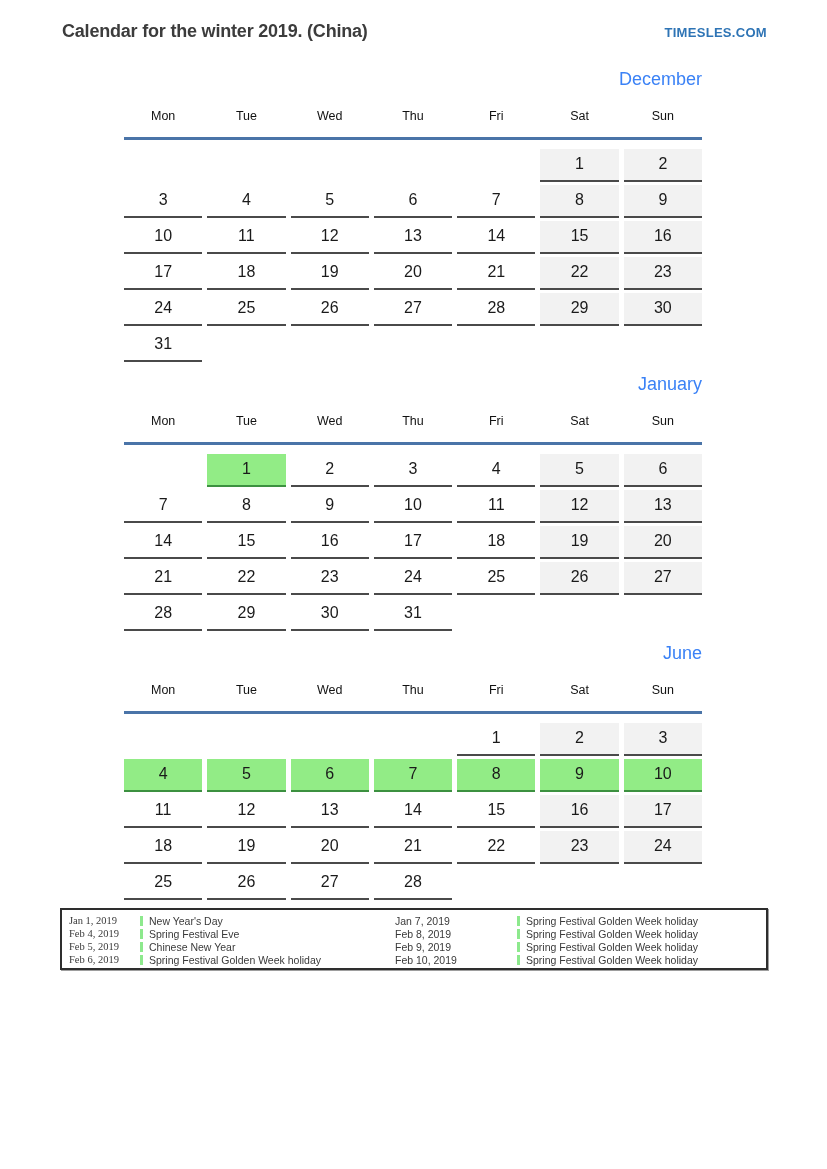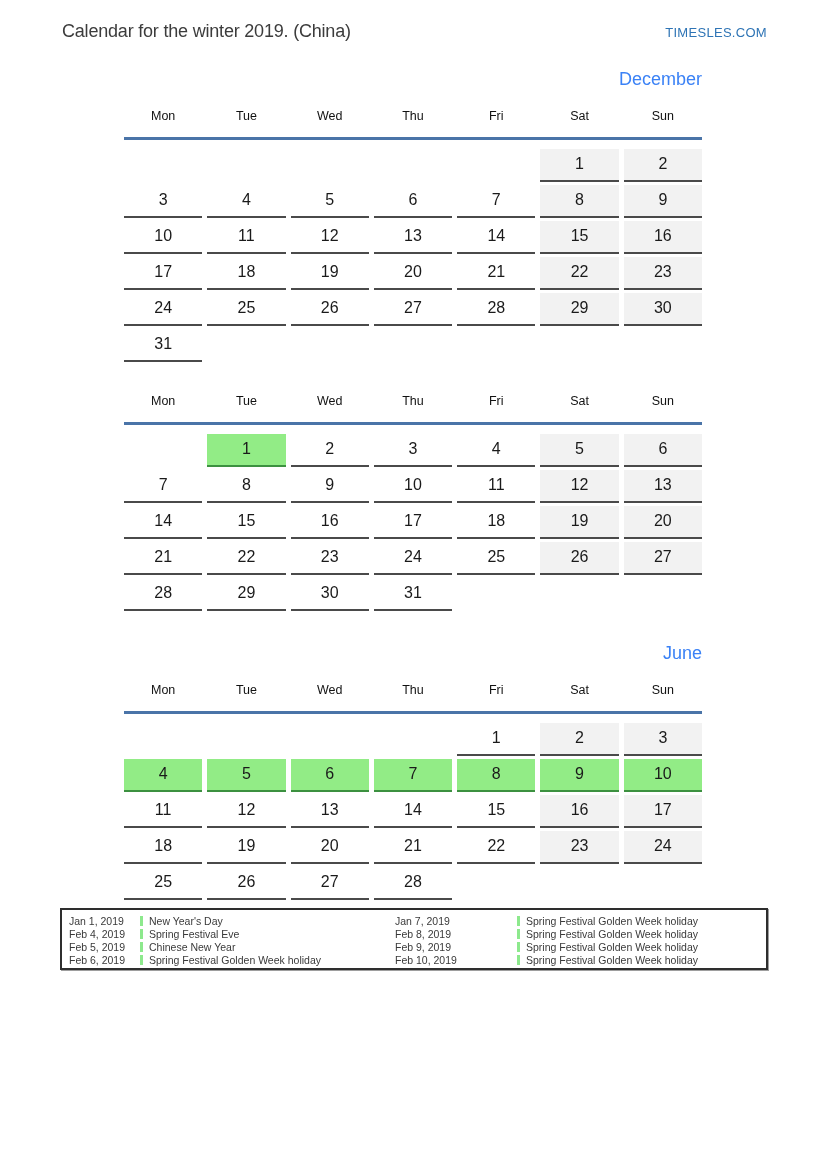--- a/index.html
+++ b/index.html
@@ -15,20 +15,21 @@
 
   
   .header {
     position: absolute;
     top: 21px;
     left: 62px;
     right: 60px;
     display: flex;
     justify-content: space-between;
     align-items: baseline;
+    font-weight: bold;
   }
   .page-title {
     font-size: 18px;
     color: #3c3c3c;
     letter-spacing: -0.2px;
   }
   .site-link {
     font-size: 13px;
     color: #2e74b5;
     text-decoration: none;
@@ -110,21 +111,21 @@
   .legend-col-right { flex: 1; }
   .legend-row {
     display: flex;
     align-items: center;
     height: 13px;
     font-size: 10.5px;
     color: #3a3a3a;
     white-space: nowrap;
   }
   .legend-date { display: inline-block; }
-  .legend-col-left  .legend-date { width: 71px; }
+  .legend-col-left  .legend-date { width: 71px; font-family: Liberation Serif, serif; }
   .legend-col-right .legend-date { width: 122px; }
   .legend-bar {
     display: inline-block;
     width: 3px;
     height: 10px;
     background: #8de98d;
     margin-right: 6px;
     flex: 0 0 3px;
   }
 </style>
@@ -189,20 +190,21 @@
         <div class="day empty"></div>
         <div class="day empty"></div>
         <div class="day empty"></div>
         <div class="day empty"></div>
         <div class="day empty"></div>
         <div class="day empty"></div>
       </div>
   </div>
 
   <div class="month month-january">
+    <div class="month-title">January</div>
     <div class="weekdays">
         <div class="weekday">Mon</div>
         <div class="weekday">Tue</div>
         <div class="weekday">Wed</div>
         <div class="weekday">Thu</div>
         <div class="weekday">Fri</div>
         <div class="weekday">Sat</div>
         <div class="weekday">Sun</div>
       </div>
     <div class="days">

